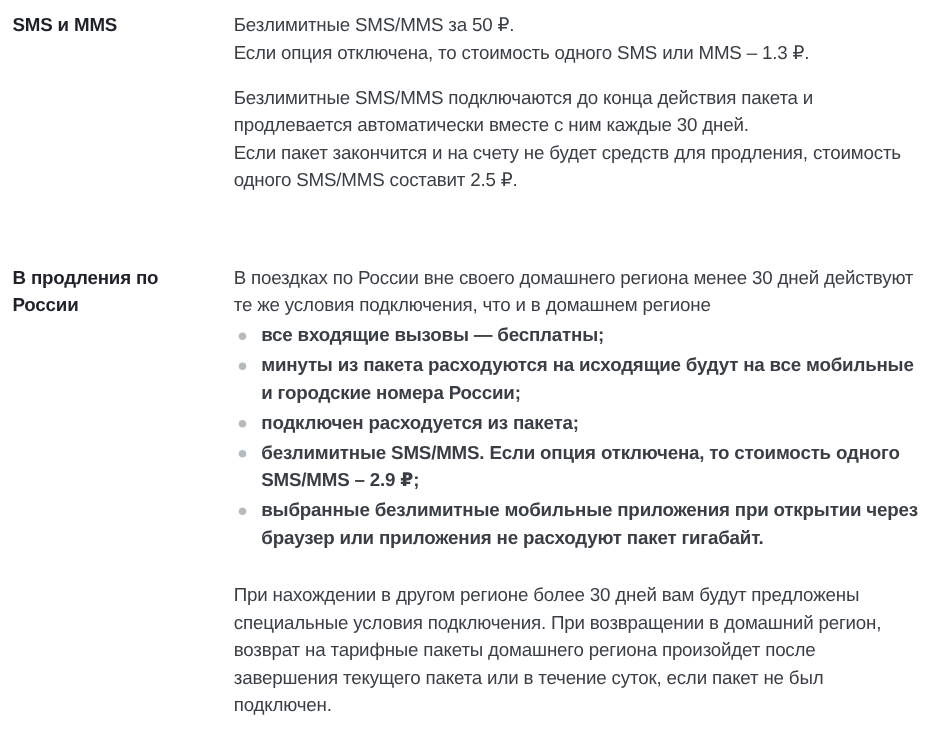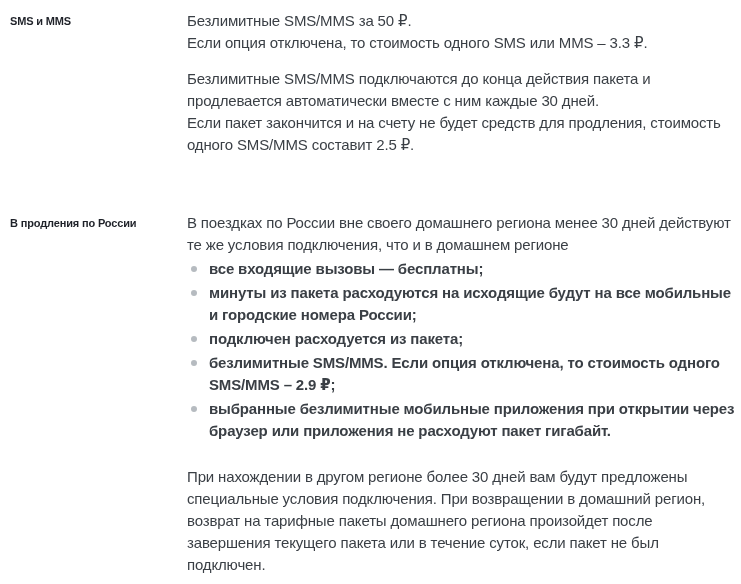--- a/index.html
+++ b/index.html
@@ -30,21 +30,21 @@
       display: flex;
       align-items: flex-start;
     }
     .row + .row {
       margin-top: 56px;
     }
     .label {
       flex: 0 0 177px;
       padding-right: 12px;
       font-weight: 700;
-      font-size: 11px;
+      font-size: 15px;
       color: var(--label-color);
     }
     .content {
       flex: 1 1 auto;
       max-width: 550px;
     }
     .para { margin: 0; }
     .para + .para { margin-top: 14px; }
     .t-line { display: block; }
     .bullets {
@@ -72,21 +72,21 @@
 </head>
 <body>
 
 <div class="doc">
 
   <section class="row">
     <div class="label">SMS и MMS</div>
     <div class="content">
       <p class="para">
         <span class="t-line">Безлимитные SMS/MMS за 50 ₽.</span>
-        <span class="t-line">Если опция отключена, то стоимость одного SMS или MMS – 3.3 ₽.</span>
+        <span class="t-line">Если опция отключена, то стоимость одного SMS или MMS – 1.3 ₽.</span>
       </p>
       <p class="para">
         <span class="t-line">Безлимитные SMS/MMS подключаются до конца действия пакета и продлевается автоматически вместе с ним каждые 30 дней.</span>
         <span class="t-line">Если пакет закончится и на счету не будет средств для продления, стоимость одного SMS/MMS составит 2.5 ₽.</span>
       </p>
     </div>
   </section>
 
   <section class="row">
     <div class="label">В продления по России</div>

